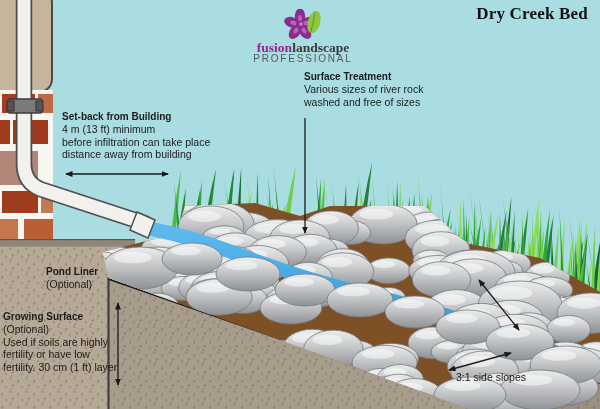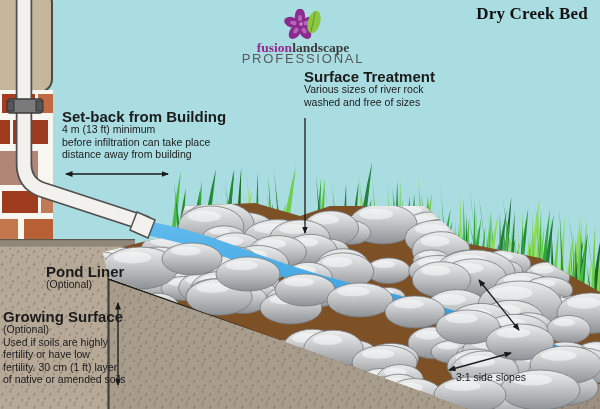--- a/index.html
+++ b/index.html
@@ -1,29 +1,29 @@
 <!DOCTYPE html>
 <html><head>
 <meta charset="utf-8">
 <style>
   html,body{margin:0;padding:0;background:#ffffff;}
   .stage{position:relative;width:600px;height:409px;overflow:hidden;background:#a9dde2;
          font-family:"Liberation Sans",sans-serif;}
   .stage svg.scene{position:absolute;left:0;top:0;z-index:1;}
   .ann{position:absolute;z-index:5;font-size:10.5px;line-height:12.4px;color:#1b1b1b;white-space:nowrap;}
-  .ann b{display:block;font-size:15px;}
+  .ann b{display:block;font-size:10px;}
   .ann span{display:block;}
   .page-title{position:absolute;top:4px;right:12px;z-index:5;font-size:17px;font-weight:bold;color:#111;
               letter-spacing:.2px;font-family:Liberation Serif, serif;}
   .logo{position:absolute;left:238px;top:9px;width:130px;z-index:5;text-align:center;}
   .logo .flower{display:block;margin:0 auto;}
   .logo-text{font-family:"Liberation Serif",serif;font-size:13.5px;font-weight:bold;line-height:13px;margin-top:-1px;}
   .logo-text .f{color:#92278f;}
   .logo-text .l{color:#3a3a3a;}
-  .logo-sub{font-size:13px;letter-spacing:1.8px;color:#58585a;line-height:8px;margin-top:1px;}
+  .logo-sub{font-size:10px;letter-spacing:1.8px;color:#58585a;line-height:8px;margin-top:1px;}
 </style>
 </head>
 <body>
 
 <div class="stage">
 
   <svg class="scene" width="600" height="409" viewBox="0 0 600 409">
     <defs>
       <linearGradient id="rockg" x1="0" y1="0" x2="0" y2="1">
         <stop offset="0" stop-color="#eceeee"></stop>
@@ -672,19 +672,18 @@
     <b>Pond Liner</b>
     <span>(Optional)</span>
   </div>
 
   <div class="ann" style="left:3px;top:311px">
     <b>Growing Surface</b>
     <span>(Optional)</span>
     <span>Used if soils are highly</span>
     <span>fertility or have low</span>
     <span>fertility. 30 cm (1 ft) layer</span>
-    <span>of native or amended soils</span>
   </div>
 
   <div class="ann" style="left:456px;top:371px">
     <span>3:1 side slopes</span>
   </div>
 </div>
 
 </body></html>

